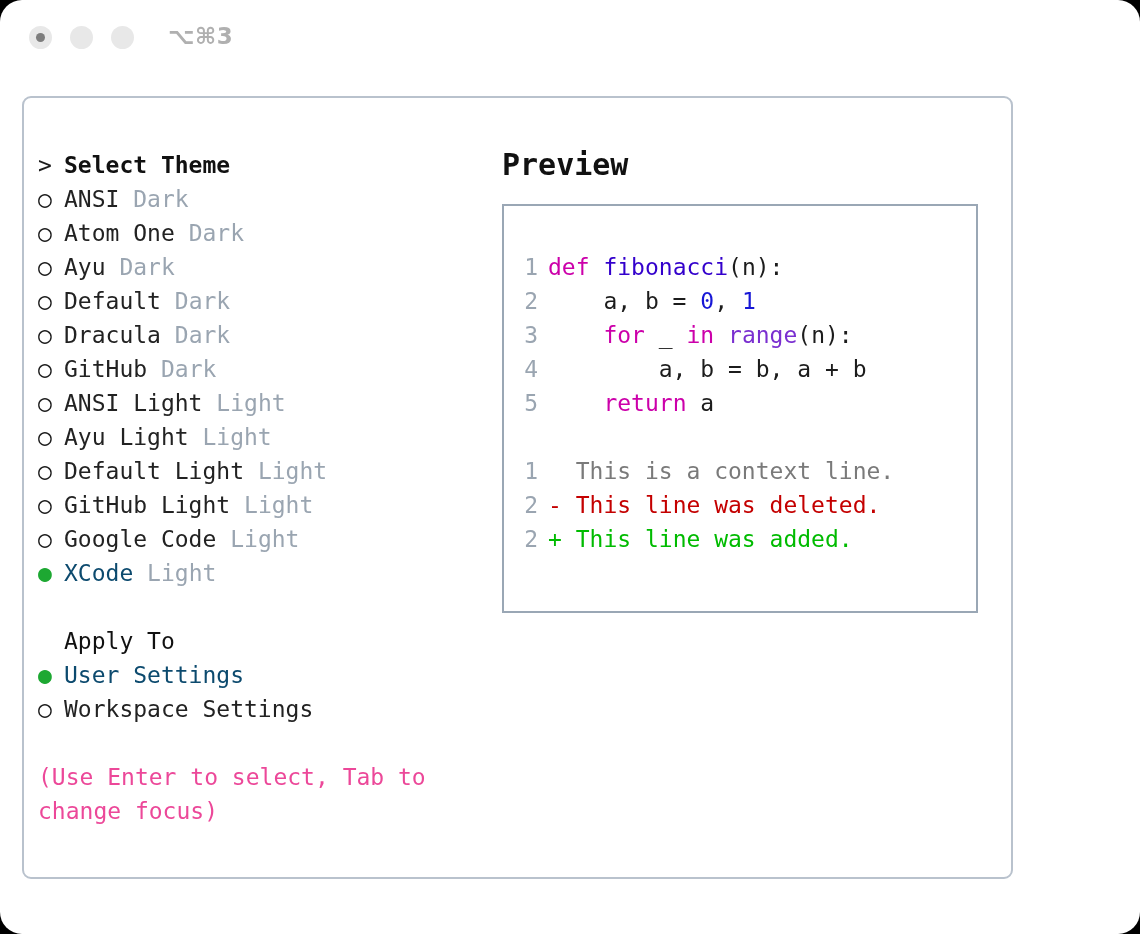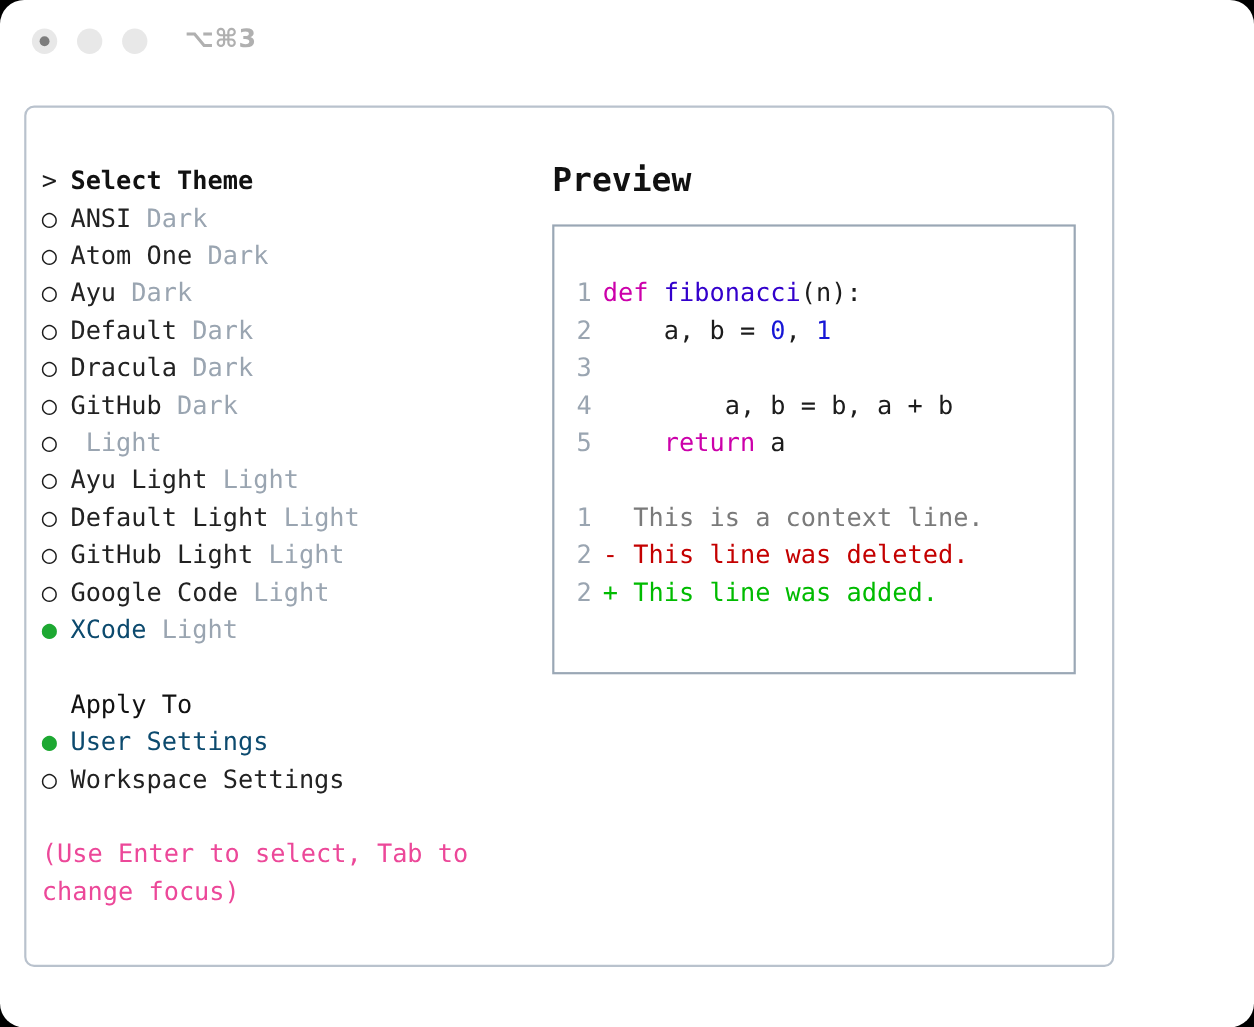--- a/index.html
+++ b/index.html
@@ -217,21 +217,21 @@
         <span class="marker">&gt;</span><span class="heading">Select Theme</span>
       </div>
 
       <div id="theme-items">
           <div class="row"><span class="marker">○</span><span class="label">ANSI</span><span class="label"> </span><span class="variant">Dark</span></div>
           <div class="row"><span class="marker">○</span><span class="label">Atom One</span><span class="label"> </span><span class="variant">Dark</span></div>
           <div class="row"><span class="marker">○</span><span class="label">Ayu</span><span class="label"> </span><span class="variant">Dark</span></div>
           <div class="row"><span class="marker">○</span><span class="label">Default</span><span class="label"> </span><span class="variant">Dark</span></div>
           <div class="row"><span class="marker">○</span><span class="label">Dracula</span><span class="label"> </span><span class="variant">Dark</span></div>
           <div class="row"><span class="marker">○</span><span class="label">GitHub</span><span class="label"> </span><span class="variant">Dark</span></div>
-          <div class="row"><span class="marker">○</span><span class="label"> </span><span class="variant">Light</span></div>
+          <div class="row"><span class="marker">○</span><span class="label">ANSI Light</span><span class="label"> </span><span class="variant">Light</span></div>
           <div class="row"><span class="marker">○</span><span class="label">Ayu Light</span><span class="label"> </span><span class="variant">Light</span></div>
           <div class="row"><span class="marker">○</span><span class="label">Default Light</span><span class="label"> </span><span class="variant">Light</span></div>
           <div class="row"><span class="marker">○</span><span class="label">GitHub Light</span><span class="label"> </span><span class="variant">Light</span></div>
           <div class="row"><span class="marker">○</span><span class="label">Google Code</span><span class="label"> </span><span class="variant">Light</span></div>
           <div class="row"><span class="marker sel">●</span><span class="label sel">XCode</span><span class="label"> </span><span class="variant">Light</span></div>
         </div>
 
       <div class="spacer-row"></div>
 
       <div class="section-title">Apply To</div>
@@ -244,21 +244,21 @@
       <div id="hint">(Use Enter to select, Tab to change focus)</div>
 
     </div>
 
     <div id="right-pane">
       <div id="preview-title">Preview</div>
       <div id="preview-box">
         <div id="code-block">
             <div class="code-line"><span class="gutter">1</span><span class="code"><span class="kw">def</span><span class="punc"> </span><span class="fn">fibonacci</span><span class="punc">(n):</span></span></div>
             <div class="code-line"><span class="gutter">2</span><span class="code"><span class="punc">    a, b = </span><span class="num">0</span><span class="punc">, </span><span class="num">1</span></span></div>
-            <div class="code-line"><span class="gutter">3</span></div>
+            <div class="code-line"><span class="gutter">3</span><span class="code"><span class="punc">    </span><span class="kw">for</span><span class="punc"> _ </span><span class="kw">in</span><span class="punc"> </span><span class="bi">range</span><span class="punc">(n):</span></span></div>
             <div class="code-line"><span class="gutter">4</span><span class="code"><span class="punc">        a, b = b, a + b</span></span></div>
             <div class="code-line"><span class="gutter">5</span><span class="code"><span class="punc">    </span><span class="kw">return</span><span class="punc"> a</span></span></div>
           </div>
         <div class="blank-line"></div>
         <div id="diff-block">
             <div class="code-line"><span class="gutter">1</span><span class="ctx"><span>  </span><span>This is a context line.</span></span></div>
             <div class="code-line"><span class="gutter">2</span><span class="del"><span>- </span><span>This line was deleted.</span></span></div>
             <div class="code-line"><span class="gutter">2</span><span class="add"><span>+ </span><span>This line was added.</span></span></div>
           </div>
       </div>

